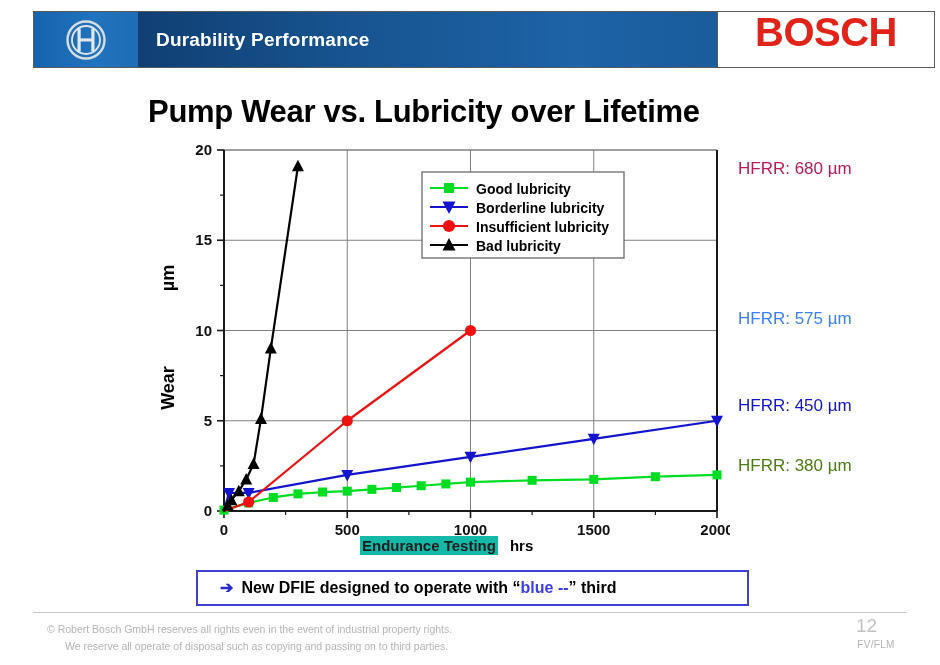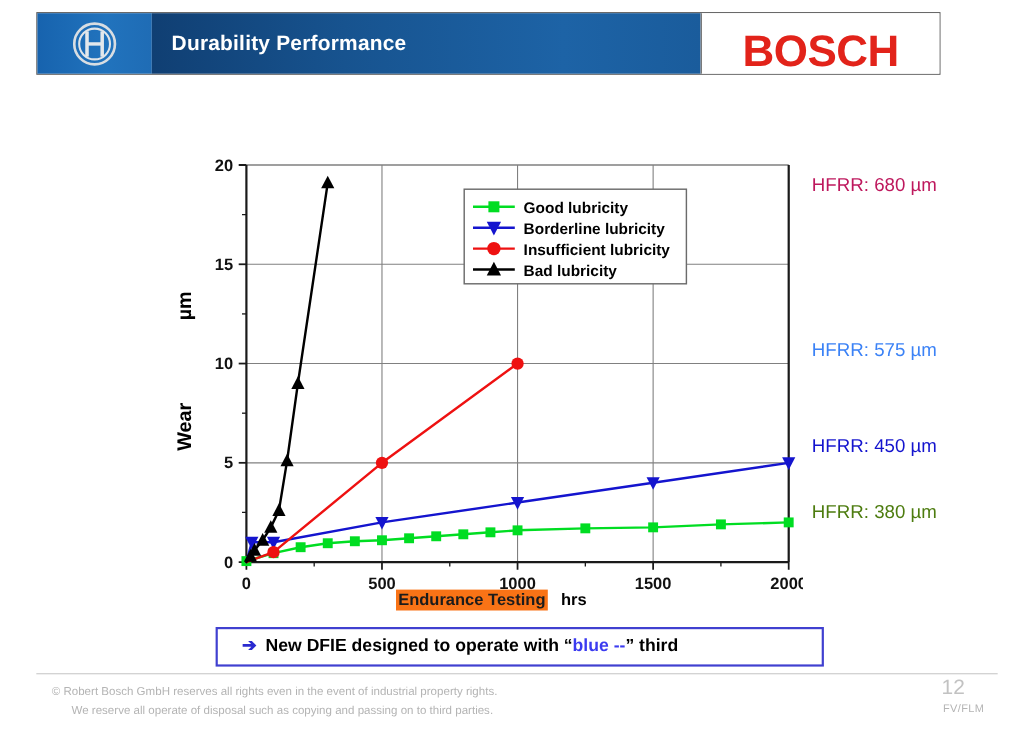--- a/index.html
+++ b/index.html
@@ -17,21 +17,21 @@
     height: 665px;
     background: #ffffff;
     overflow: hidden;
   }
 
   
   .header {
     position: absolute;
     left: 33px;
     top: 11px;
-    width: 822px;
+    width: 902px;
     height: 57px;
     box-sizing: border-box;
     border: 1px solid #5a5a5a;
     background: #ffffff;
     display: flex;
     align-items: stretch;
   }
   .logo-cell {
     width: 104px;
     background: linear-gradient(to right, #1763ae 0%, #2173bd 60%, #1f6cb5 100%);
@@ -51,21 +51,21 @@
   .title-cell .htitle {
     color: #ffffff;
     font-size: 19px;
     font-weight: bold;
     letter-spacing: .2px;
   }
   .brand-cell {
     flex: 0 0 216px;
     background: #ffffff;
     display: flex;
-    align-items: flex-end;
+    align-items: flex-start;
     justify-content: center;
     border-left: 1px solid #5a5a5a;
   }
   .brand-cell .brand {
     color: #e2231a;
     font-size: 40px;
     font-weight: bold;
     letter-spacing: -0.5px;
     line-height: 1;
   }
@@ -96,21 +96,21 @@
   .xaxis-title {
     position: absolute;
     left: 360px;
     top: 537px;
     font-size: 15px;
     font-weight: bold;
     color: #1c1c1c;
     white-space: nowrap;
   }
   .xaxis-title .hl {
-    background: #f97316;
+    background: #14b8a6;
     padding: 1px 2px;
   }
   .xaxis-title .unit { margin-left: 12px; color:#000; }
 
   
   .hfrr {
     position: absolute;
     font-size: 17px;
     white-space: nowrap;
     font-weight: normal;
@@ -203,20 +203,21 @@
       </svg>
     </div>
     <div class="title-cell">
       <span class="htitle">Durability Performance</span>
     </div>
     <div class="brand-cell">
       <span class="brand">BOSCH</span>
     </div>
   </div>
 
+  <div class="slide-title">Pump Wear vs. Lubricity over Lifetime</div>
 
   <div class="chart-wrap">
     <svg class="chart-svg" id="chart" width="580" height="420" viewBox="0 0 580 420">
 
       <g id="g-grid">
           <line x1="197.25" y1="12" x2="197.25" y2="373" stroke="#808080" stroke-width="1"></line>
           <line x1="320.5" y1="12" x2="320.5" y2="373" stroke="#808080" stroke-width="1"></line>
           <line x1="443.75" y1="12" x2="443.75" y2="373" stroke="#808080" stroke-width="1"></line>
           <line x1="567" y1="12" x2="567" y2="373" stroke="#808080" stroke-width="1"></line>
           <line x1="74" y1="282.75" x2="567" y2="282.75" stroke="#808080" stroke-width="1"></line>

